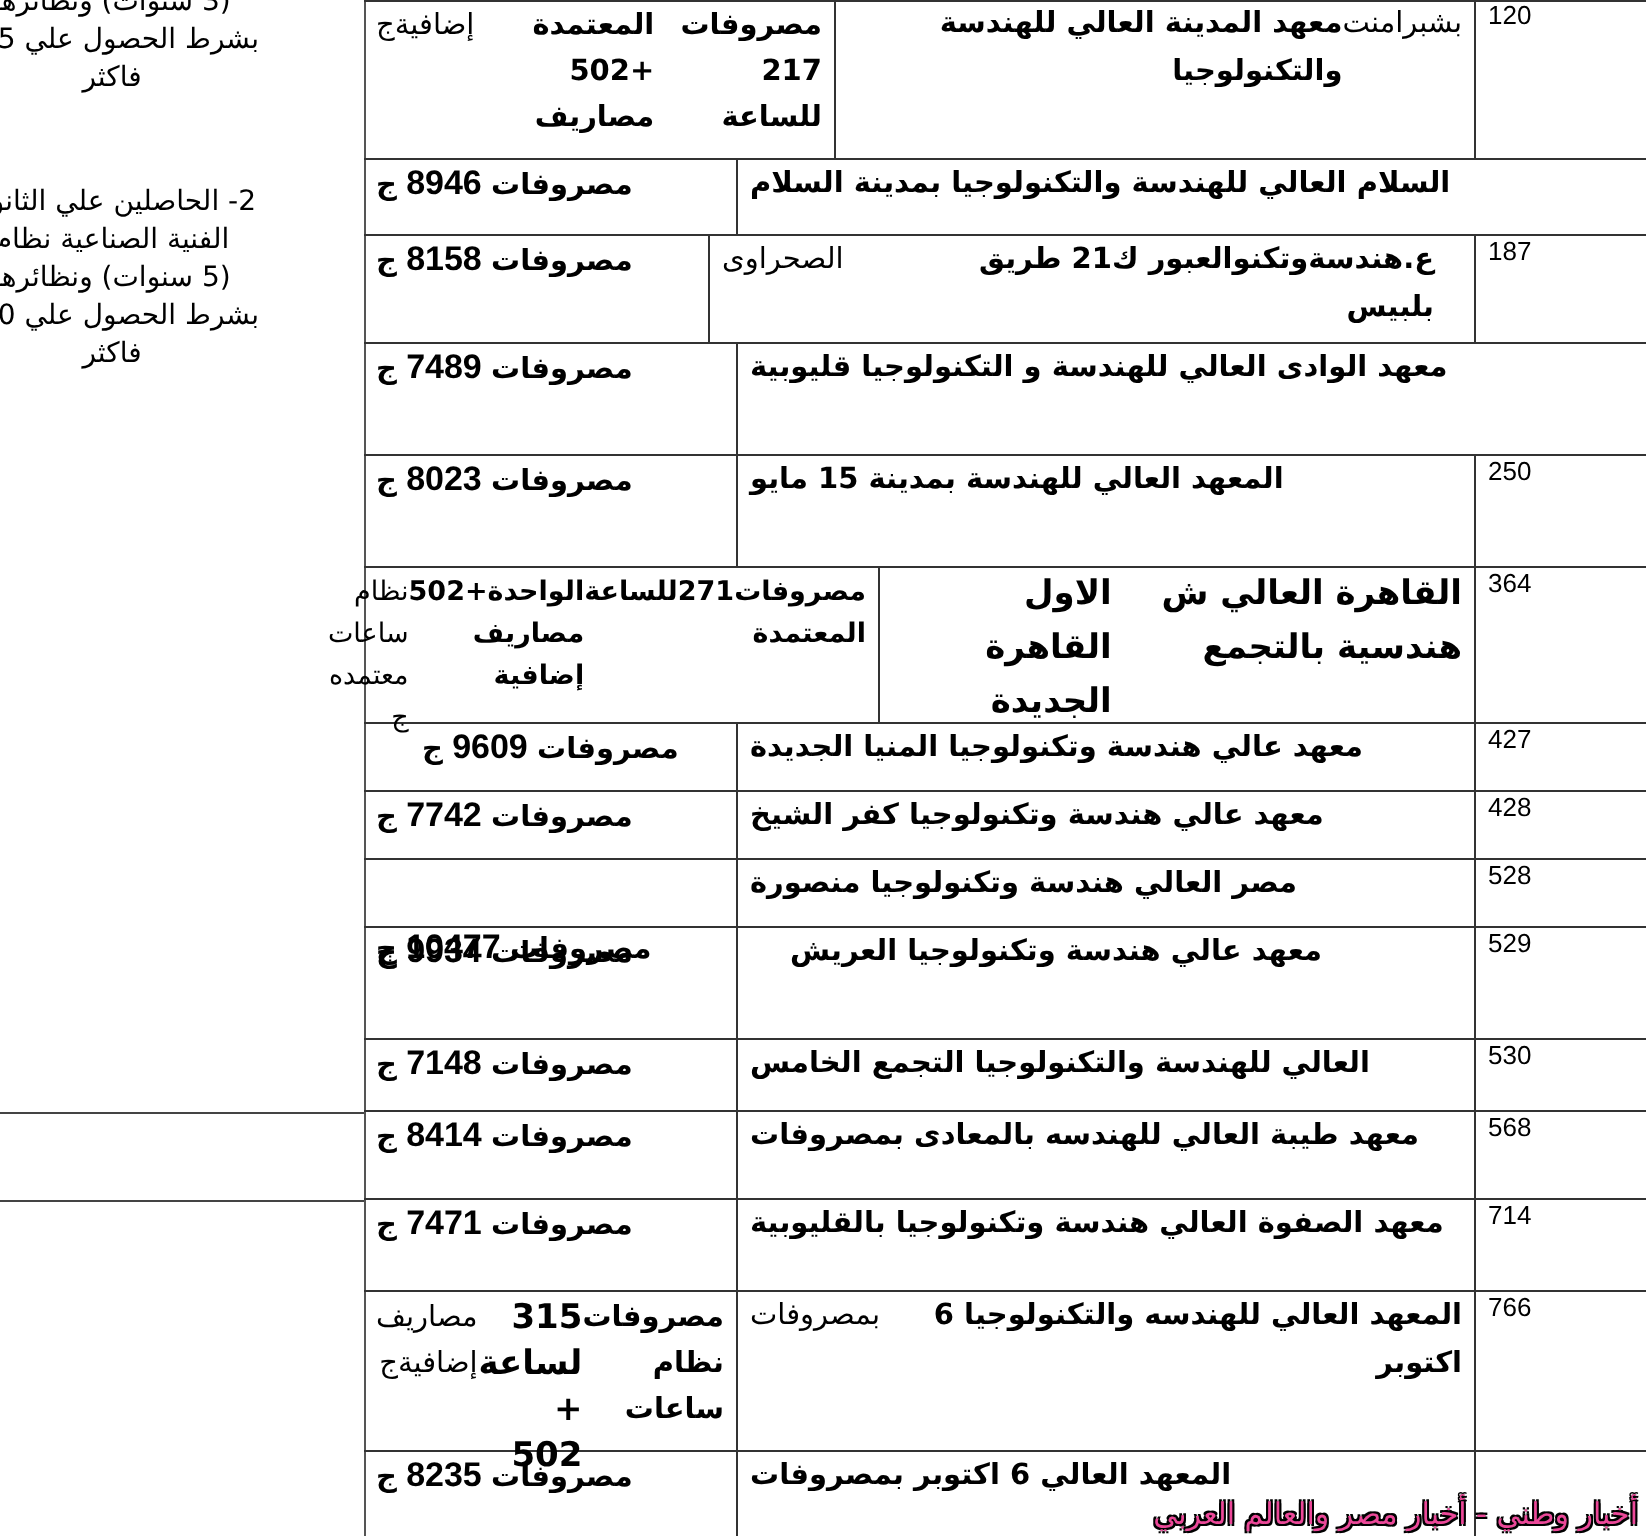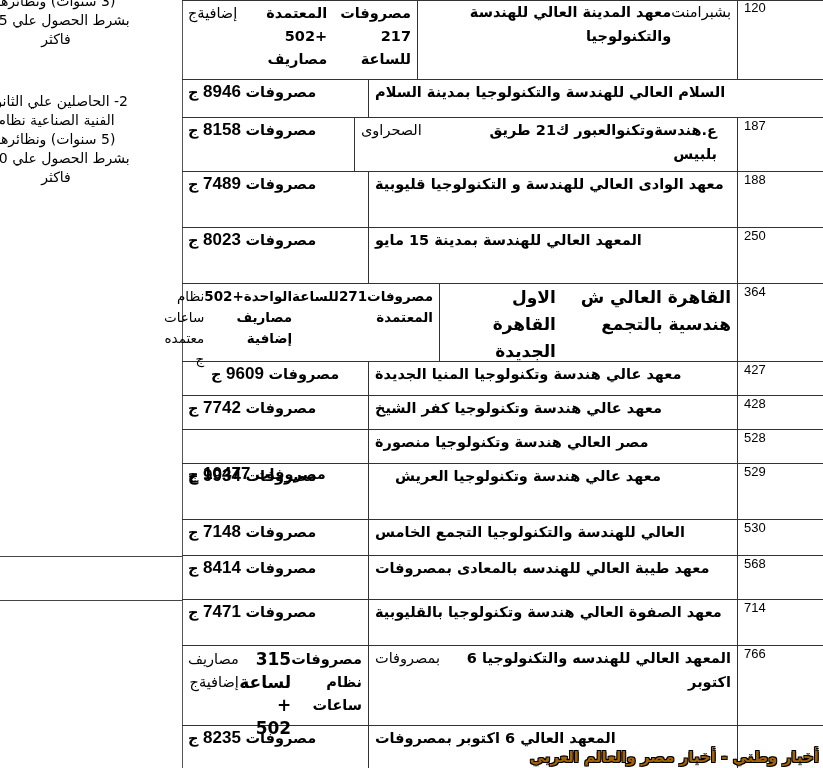--- a/index.html
+++ b/index.html
@@ -42,21 +42,21 @@
     }
     .cell-fee {
       left: 0; font-size: 14.5px; text-align: right; line-height: 24px;
     }
     .fee-num { font-weight: bold; font-size: 17px; font-family: "Liberation Sans", sans-serif; }
     .fee-label { font-weight: bold; }
     .big-name { font-size: 17px; line-height: 27px; margin-left: 40px; }
     .multi { font-weight: bold; line-height: 23px; }
     .watermark {
       position: absolute; right: 4px; bottom: 2px;
-      font-size: 15px; font-weight: bold; color: #a16207;
+      font-size: 15px; font-weight: normal; color: #ec4899;
       text-shadow: 0 0 1px #000, 1px 1px 0 #000, -1px -1px 0 #000, 1px -1px 0 #000, -1px 1px 0 #000;
       white-space: nowrap; direction: rtl;
     }
     .table-border-top {
       position: absolute; left: 182px; width: 641px; top: 0; height: 0; border-top: 1.5px solid #333;
     }
   </style>
 </head>
 <body>
 
@@ -107,21 +107,20 @@
   <div class="cell cell-name" style="right:100px;width:369px;gap:46px;">
     <span>ع.هندسةوتكنوالعبور ك21 طريق بلبيس</span>
     <span style="font-weight:normal;">الصحراوى</span>
   </div>
   <div class="cell cell-fee" style="width:186px;">
     <span><span class="fee-label">مصروفات</span> <span class="fee-num">8158</span> <span class="fee-label">ج</span></span>
   </div>
 </div>
 
 <div class="row" style="top:172px;height:56px;">
-  <div class="cell cell-code">188</div>
   <div class="cell cell-name" style="right:86px;width:369px;">
     <span>معهد الوادى العالي للهندسة و التكنولوجيا قليوبية</span>
   </div>
   <div class="cell cell-fee" style="width:186px;">
     <span><span class="fee-label">مصروفات</span> <span class="fee-num">7489</span> <span class="fee-label">ج</span></span>
   </div>
 </div>
 
 <div class="row" style="top:228px;height:56px;">
   <div class="cell cell-code">250</div>

